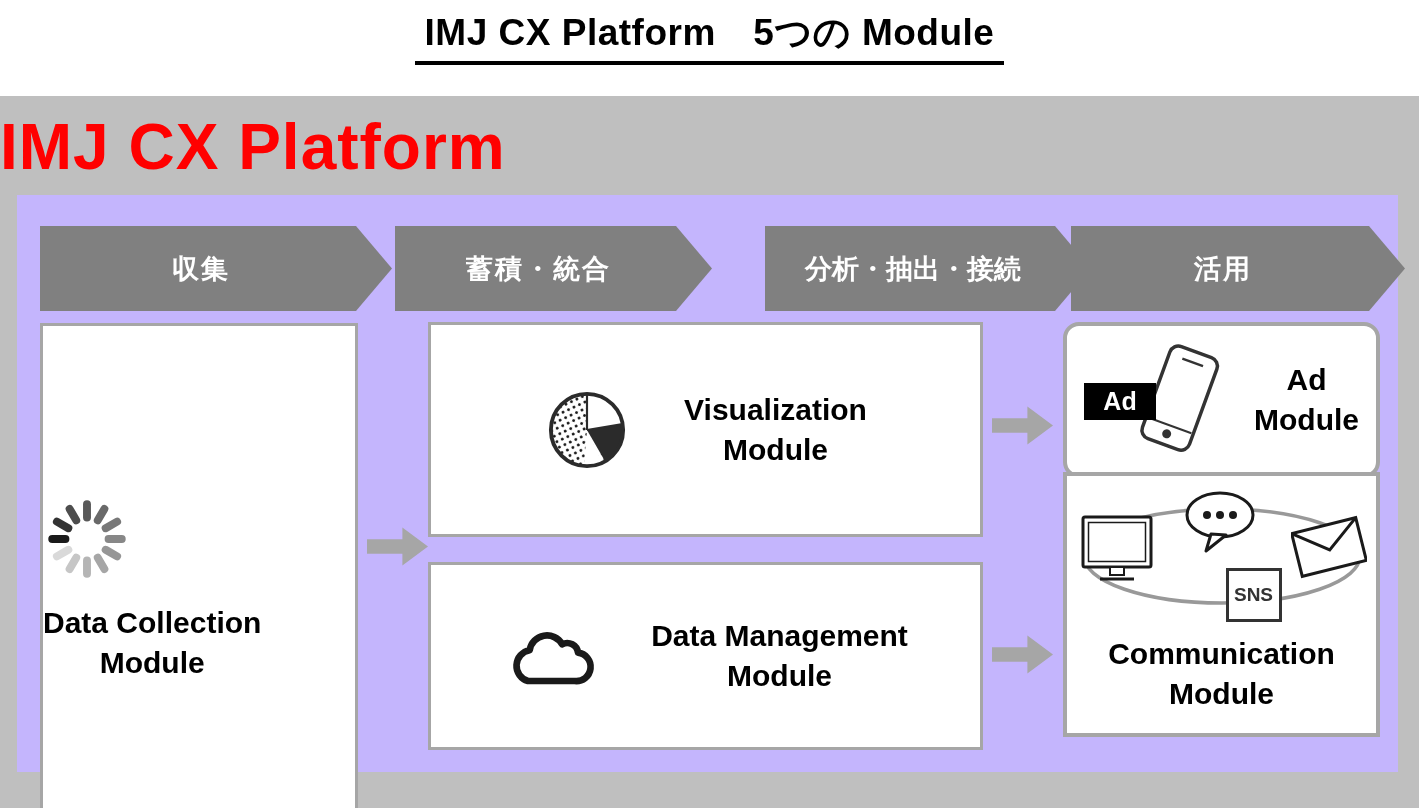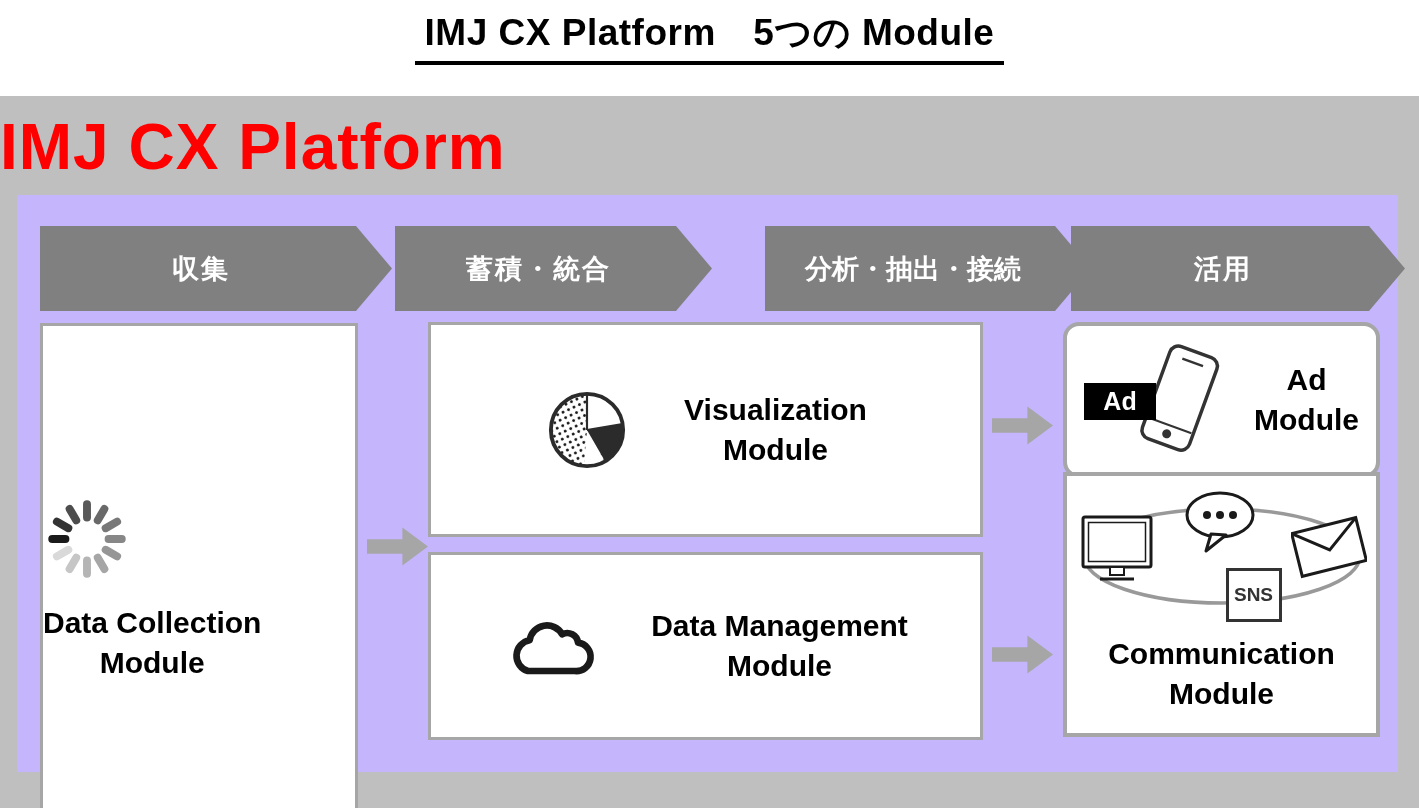--- a/index.html
+++ b/index.html
@@ -29,21 +29,21 @@
   .chev-3 { left:700px; width:326px;margin-left:48px; }
   .chev-3 span { letter-spacing:0; }
   .chev-4 { left:1031px; width:334px;margin-left:23px; }
 
   
   .module-box { position:absolute; background:#fff; border:3px solid #a6a6a6; }
   .box-dc   { left:23px;   top:128px; width:318px; height:532px;
               display:flex; flex-direction:column; align-items:flex-start; justify-content:center; gap:20px; }
   .box-vis  { left:411px;  top:127px; width:555px; height:215px;
               display:flex; align-items:center; justify-content:center; gap:54px; }
-  .box-dm   { left:411px;  top:357px; width:555px; height:188px;
+  .box-dm   { left:411px;  top:367px; width:555px; height:188px;
               display:flex; align-items:center; justify-content:center; gap:48px; }
   .box-ad   { left:1046px; top:127px; width:317px; height:156px; border-width:4px;
               display:flex; align-items:center; justify-content:center; gap:18px;border-radius:16px; }
   .box-comm { left:1046px; top:277px; width:317px; height:265px; border-width:4px;
               display:flex; flex-direction:column; align-items:center; justify-content:flex-start; padding-top:14px; }
 
   .module-label { text-align:center; font-weight:700; color:#000; line-height:1.33; }
   .module-label span { display:block; }
   .box-dc .module-label, .box-vis .module-label, .box-dm .module-label { font-size:30px; }
   .box-ad .module-label { font-size:30px; }

